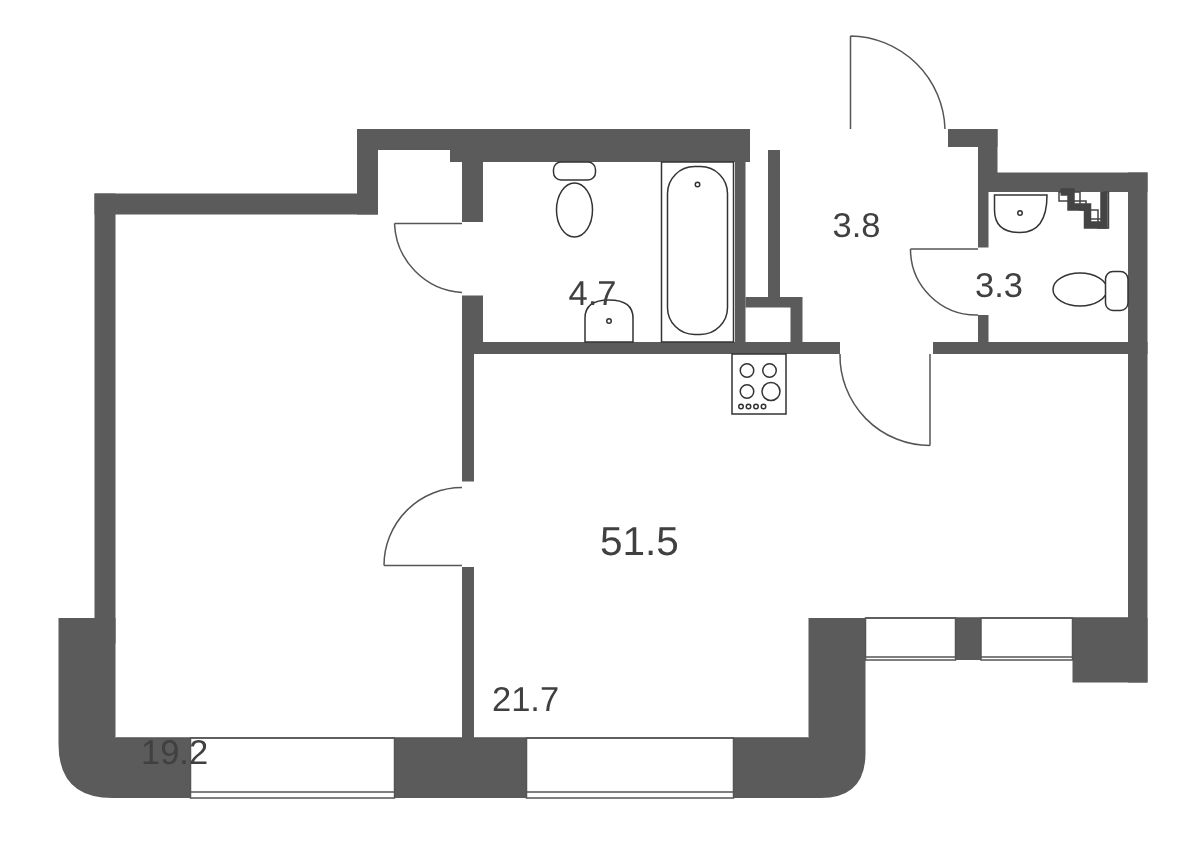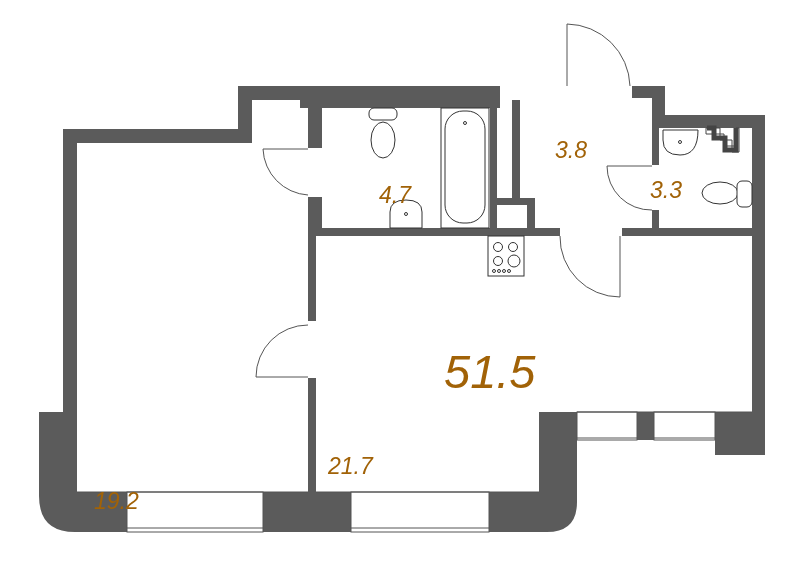--- a/index.html
+++ b/index.html
@@ -2,25 +2,25 @@
 <html><head>
 <meta charset="utf-8">
 <style>
   html, body { margin: 0; padding: 0; background: #ffffff; }
   body { width: 800px; height: 570px; overflow: hidden; position: relative; font-family: "Liberation Sans", sans-serif; }
   svg { position: absolute; left: 0; top: 0; }
   .wall { fill: #5b5b5b; }
   .thin { fill: none; stroke: #555; stroke-width: 1; }
   .fixture { fill: #fff; stroke: #333; stroke-width: 1; }
   .label {
-    position: absolute; font-family: "Liberation Sans", sans-serif; font-style: italic;
-    color: #a16207; white-space: nowrap; line-height: 1;
+    position: absolute; font-family: "Liberation Sans", sans-serif; 
+    color: #404040; white-space: nowrap; line-height: 1;
   }
   .lbl-sm { font-size: 23px; }
-  .lbl-lg { font-size: 47px; margin-left: 44px; }
+  .lbl-lg { font-size: 27px; }
 </style>
 </head>
 <body>
 
 <svg width="800" height="570" viewBox="0 0 800 570">
 
   <g>
 
     <rect class="wall" x="63" y="129" width="14" height="300"></rect>
 

